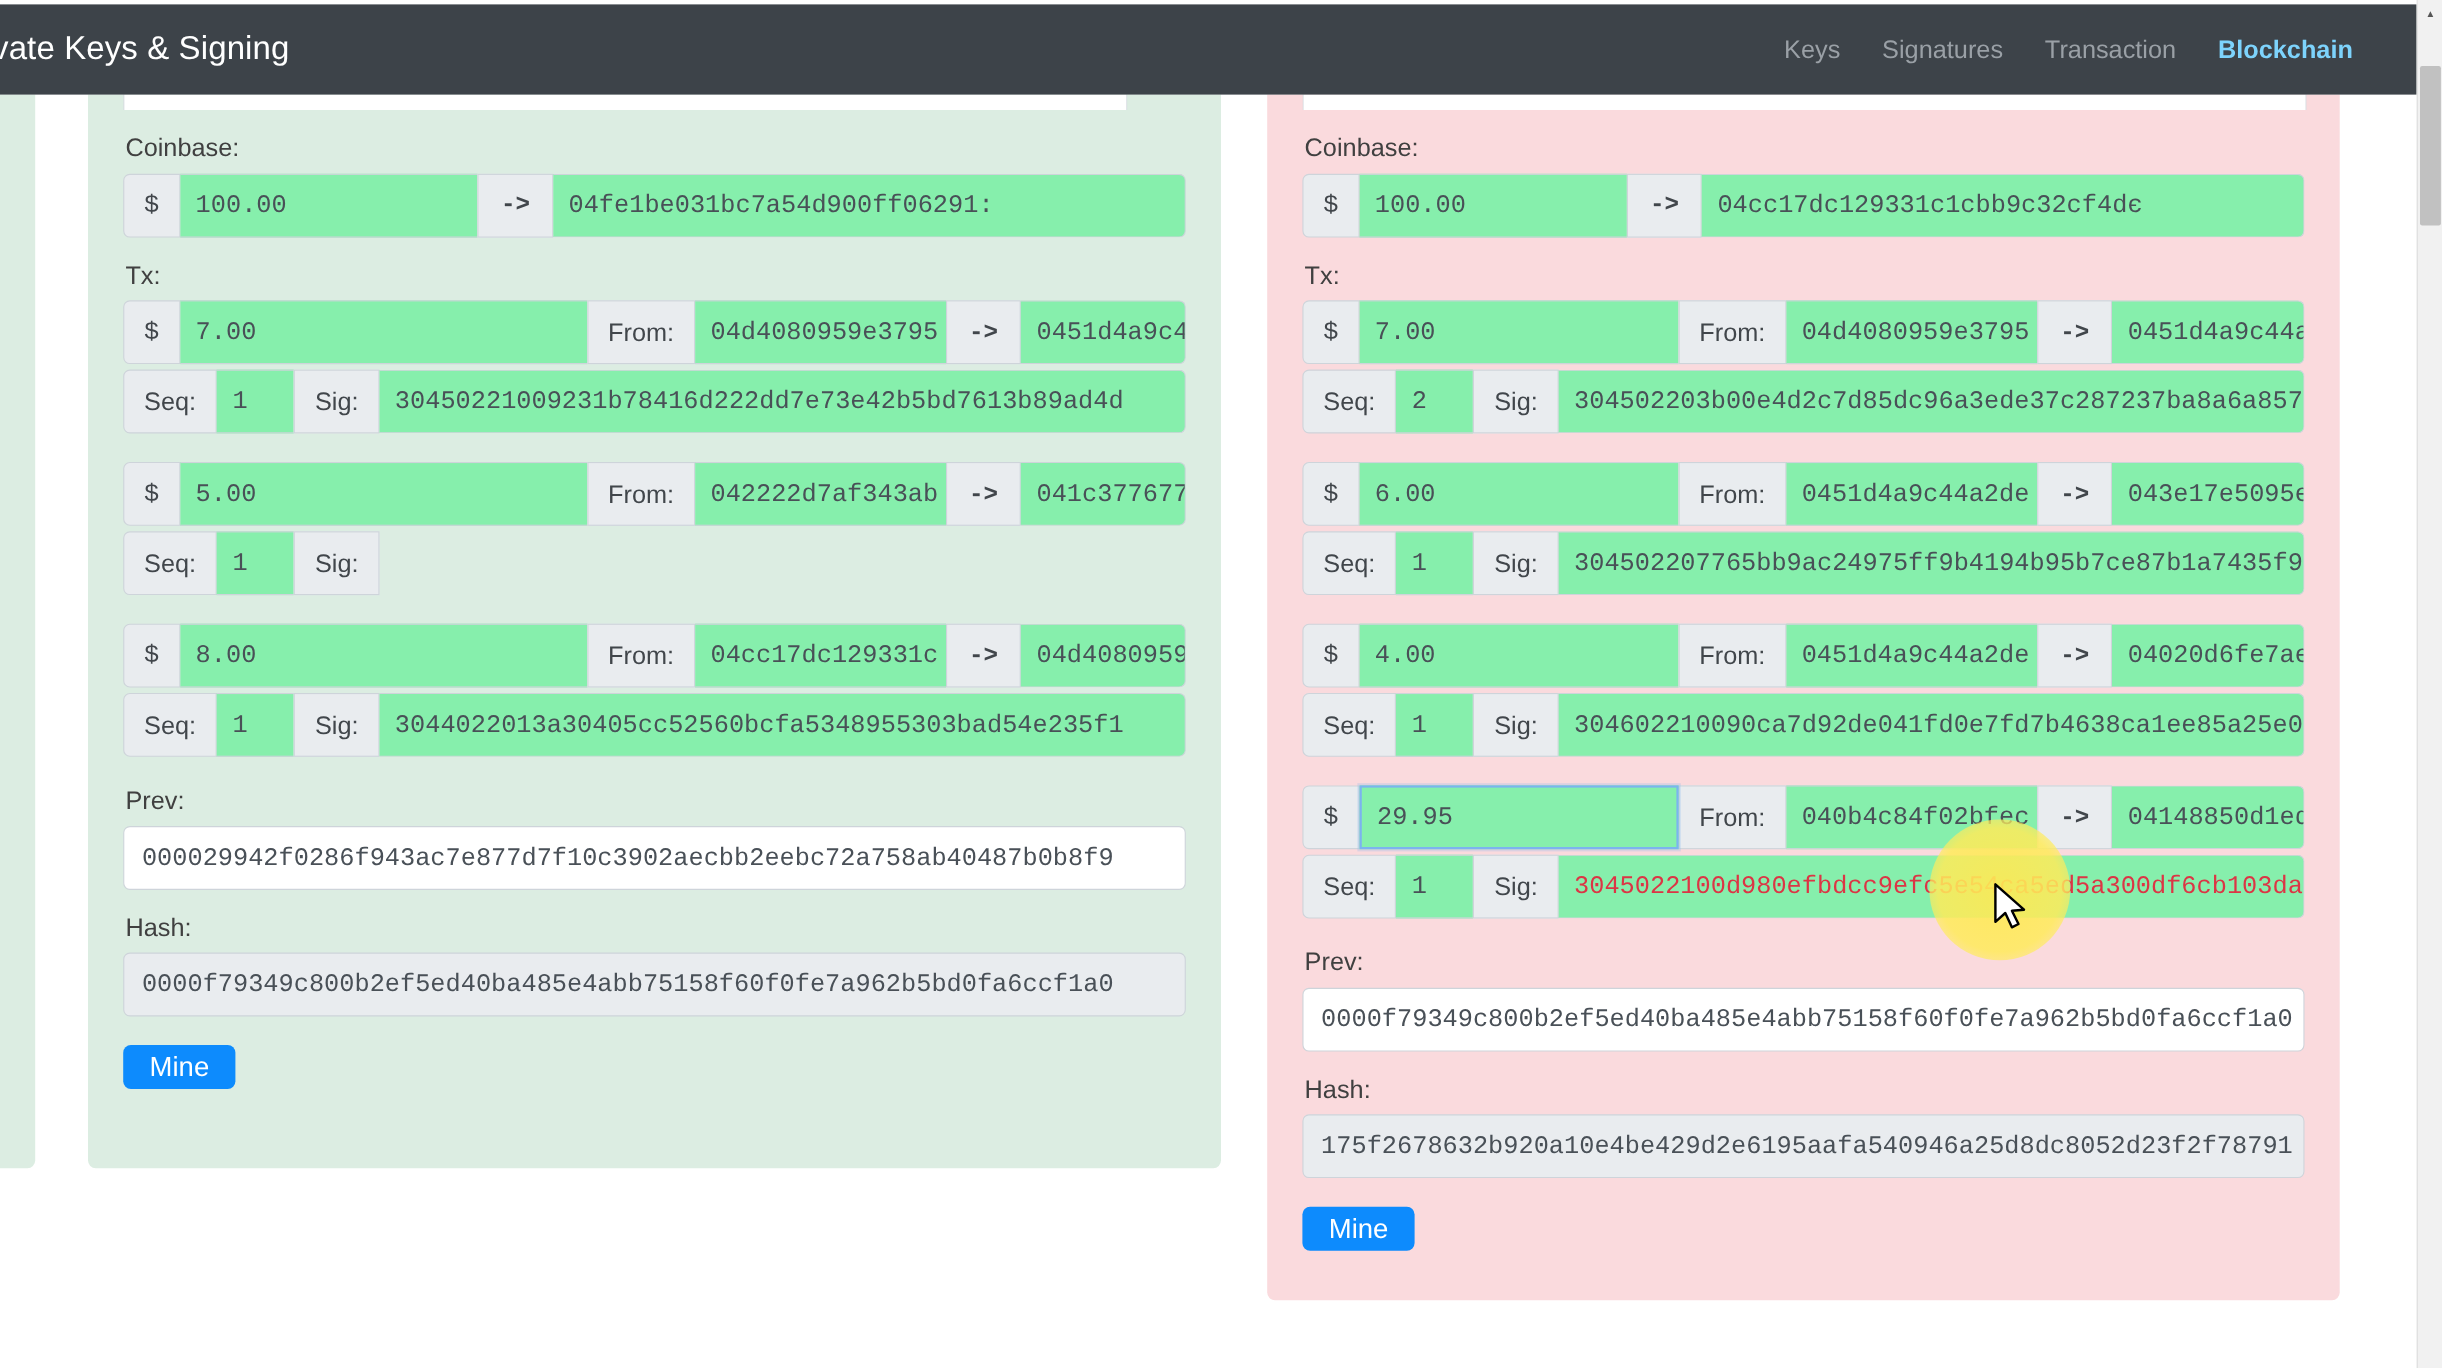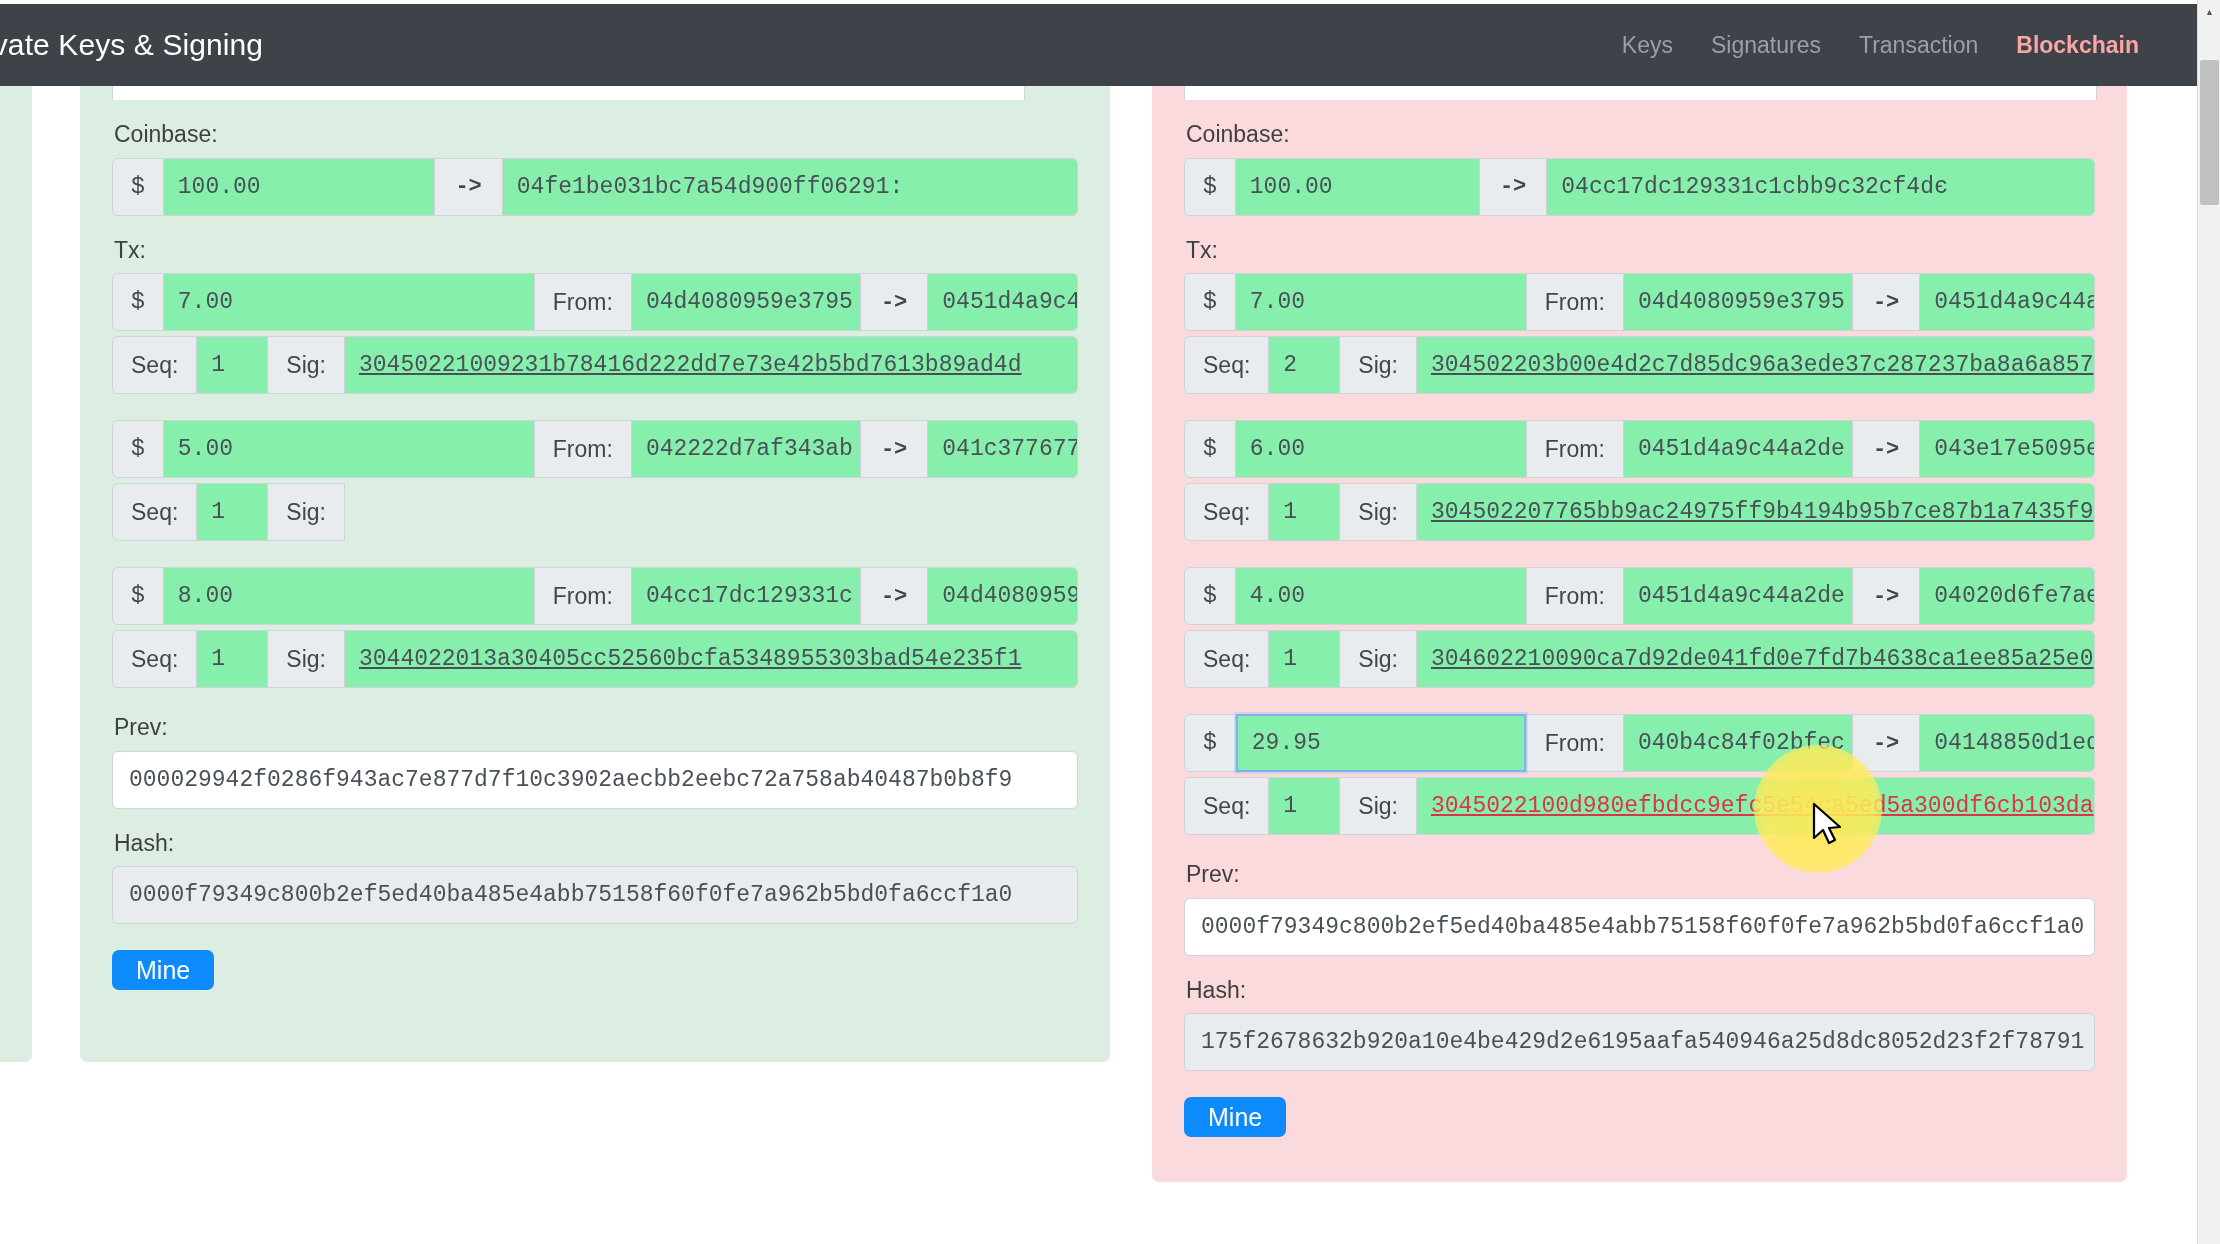--- a/index.html
+++ b/index.html
@@ -47,21 +47,21 @@
     gap: 38px;
     margin-right: 30px;
   }
   .nav-link {
     font-size: 23px;
     color: #9aa0a6;
     white-space: nowrap;
     cursor: pointer;
   }
   .nav-link.active {
-    color: #fca5a5;
+    color: #7dd3fc;
     font-weight: 700;
   }
 
   
   .page-body {
     position: absolute;
     top: 86px;
     left: 0;
     width: 2197px;
     height: 1158px;
@@ -164,21 +164,21 @@
     z-index: 3;
   }
   .fld.invalid { color: #dc3545; }
 
   
   .w-amt   { flex: 0 0 370px; }
   .w-amt-r { flex: 0 0 290px; }
   .w-addr  { flex: 0 0 228px; }
   .w-dest  { flex: 1 1 auto; }
   .w-seq   { flex: 0 0 70px; }
-  .w-sig   { flex: 1 1 auto; text-decoration: underline; }
+  .w-sig   { flex: 1 1 auto; }
   .w-cbamt { flex: 1 1 auto; }
 
   
   .tx { margin-bottom: 26px; }
   .tx:last-of-type { margin-bottom: 0; }
 
   
   .plain-input {
     width: 100%;
     height: 58px;

